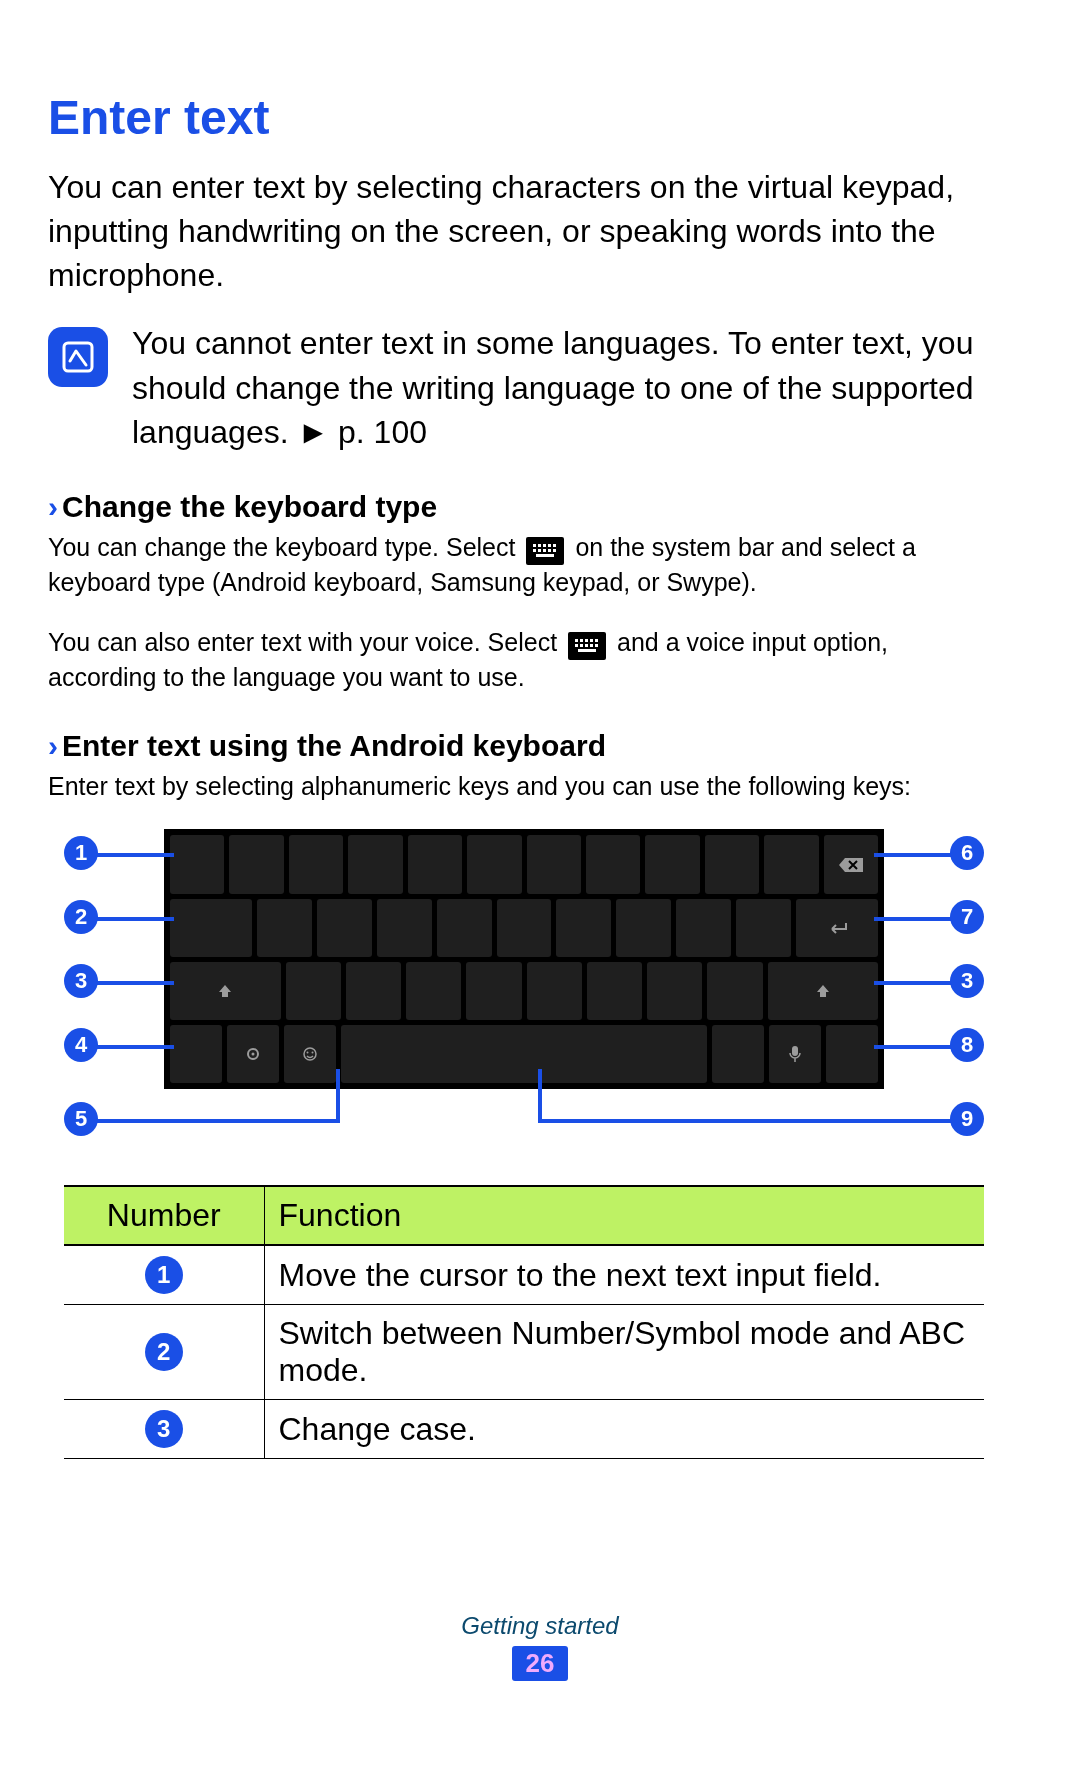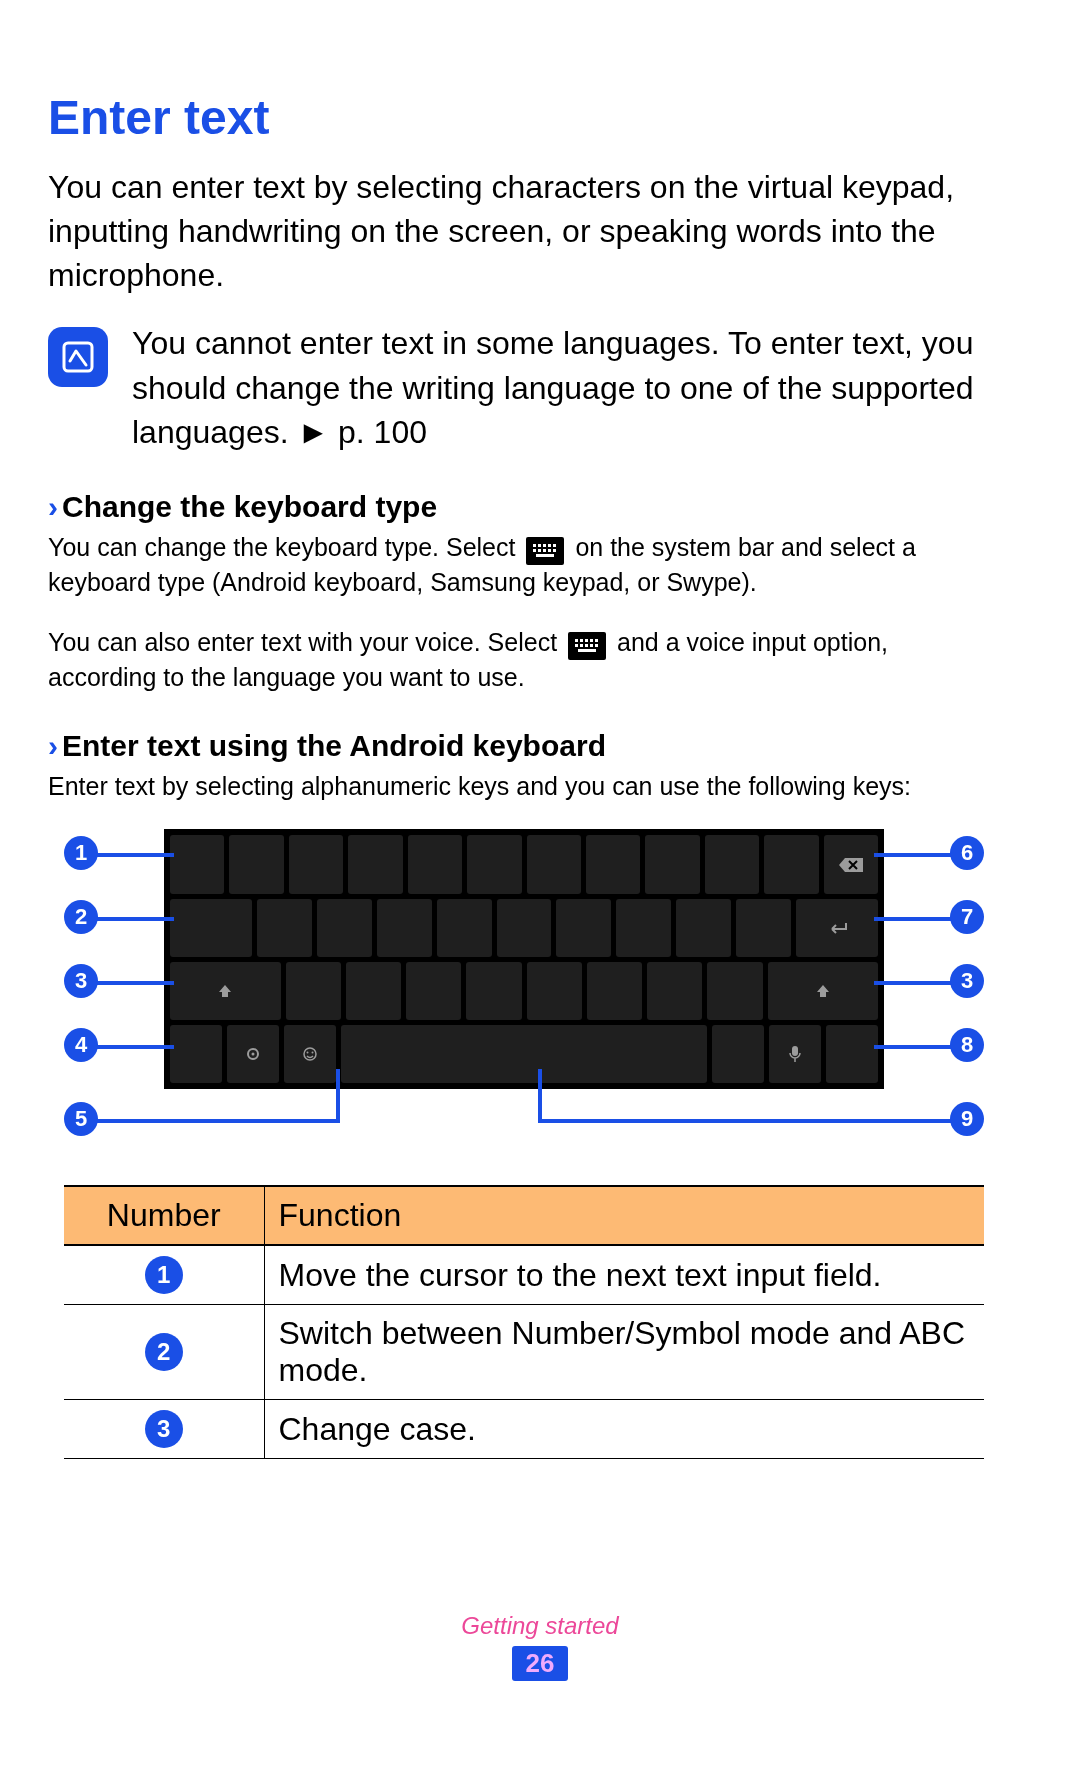--- a/index.html
+++ b/index.html
@@ -25,28 +25,28 @@
   .key.w2 { flex: 2; }
   .key.space { flex: 7; background: #1f1f1f; }
   .key svg { opacity: 0.9; }
   .callout { position: absolute; width: 34px; height: 34px; border-radius: 50%; background: #1a4fe6; color: #fff; display: flex; align-items: center; justify-content: center; font-weight: 700; font-size: 22px; }
   .line { position: absolute; background: #1a4fe6; }
   .hline { height: 4px; }
   .vline { width: 4px; }
 
   
   .tbl { width: 920px; margin: 0 auto; border-collapse: collapse; font-size: 32px; }
-  .tbl th { background: #fdba74; font-weight: 400; text-align: left; padding: 10px 14px; border-top: 2px solid #000; border-bottom: 2px solid #000; }
+  .tbl th { background: #bef264; font-weight: 400; text-align: left; padding: 10px 14px; border-top: 2px solid #000; border-bottom: 2px solid #000; }
   .tbl td { padding: 10px 14px; border-bottom: 1px solid #000; vertical-align: middle; }
   .tbl th:first-child, .tbl td:first-child { width: 200px; border-right: 1px solid #000; text-align: center; }
   .tbl td:first-child .numcircle { margin: 0 auto; }
   .numcircle { width: 38px; height: 38px; border-radius: 50%; background: #1a4fe6; color: #fff; display: flex; align-items: center; justify-content: center; font-weight: 700; font-size: 24px; }
 
   .footer { position: absolute; bottom: 90px; left: 0; right: 0; text-align: center; }
-  .footer-chapter { font-style: italic; font-size: 24px; color: #ec4899; margin-bottom: 6px; }
+  .footer-chapter { font-style: italic; font-size: 24px; color: #0c4a6e; margin-bottom: 6px; }
   .footer-pagenum { display: inline-block; background: #1a4fe6; color: #f0abfc; font-size: 26px; font-weight: 700; padding: 2px 14px; border-radius: 3px; }
 </style>
 </head>
 <body>
 
 <div class="page">
 
   <h1 class="title">Enter text</h1>
 
   <p class="intro">You can enter text by selecting characters on the virtual keypad, inputting handwriting on the screen, or speaking words into the microphone.</p>

